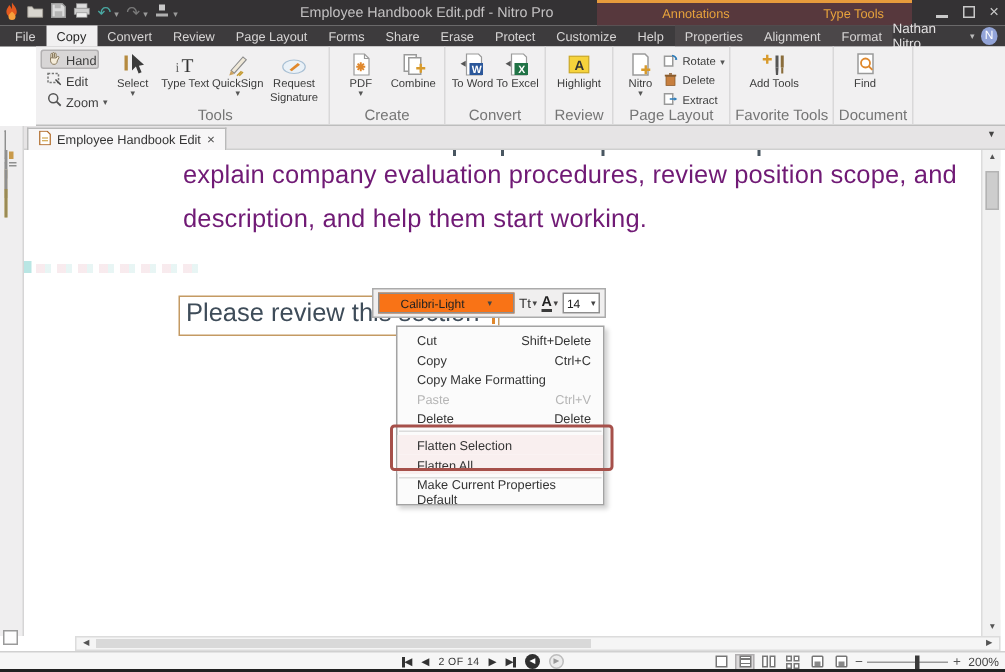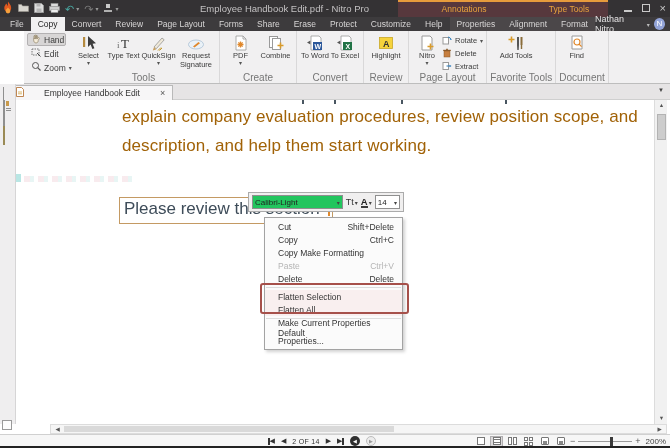--- a/index.html
+++ b/index.html
@@ -45,48 +45,48 @@
   .rbtn { width:35px; display:flex; flex-direction:column; align-items:center; padding-top:2px; }
   .rbtn .ricon { height:18px; display:flex; align-items:center; justify-content:center; }
   .rbtn .rlabel { font-size:7.5px; color:#3b3b3b; text-align:center; line-height:1.15; }
   .rbtn .caret { font-size:6px; color:#555; line-height:5px; }
   .stackcol { display:flex; flex-direction:column; padding-top:3px; gap:2px; }
   .stackitem { display:flex; align-items:center; gap:3px; font-size:7.5px; color:#3b3b3b; height:11px; }
   .stackitem .caret { font-size:6px; color:#555; }
 
   
   .doctabbar { left:0; top:84px; width:670px; height:16px; background:#e6e4e5; border-bottom:1px solid #cfcfcf; }
-  .doctab { position:absolute; left:8px; top:1px; height:15px; background:#f7f6f7; border:1px solid #b9b9b9; border-bottom:none; display:flex; align-items:center; gap:20px; padding:0 7px; font-size:8.5px; color:#333; }
+  .doctab { position:absolute; left:18px; top:1px; height:15px; background:#f7f6f7; border:1px solid #b9b9b9; border-bottom:none; display:flex; align-items:center; gap:4px; padding:0 7px; font-size:8.5px; color:#333; }
   .doctab-close { color:#555; font-size:9px; }
   .ribbon-collapse { position:absolute; right:6px; top:3px; font-size:6px; color:#444; }
 
   
   .sidebar { left:0; top:84px; width:16px; height:340px; background:#efeeef; border-right:1px solid #d6d5d6; }
   .side-ico { position:absolute; left:3px; width:10px; height:10px; }
   .ico-box { width:9px; height:9px; border:1px solid #8f8f8f; background:#fdfdfd; }
   .ico-box.pg:after { content:""; display:block; width:5px; height:1px; background:#8f8f8f; margin:2px auto 0; box-shadow:0 2px 0 #8f8f8f; }
   .ico-bm { width:9px; height:9px; border:1px solid #8f8f8f; background:#fdfdfd; position:relative; }
   .ico-bm:after { content:""; position:absolute; left:2px; top:0; width:3px; height:5px; background:#c99a4a; }
   .ico-out { width:9px; height:9px; border:1px solid #8f8f8f; background:#f3e1c0; }
   .ico-sig { width:9px; height:9px; border:1px solid #9a8a55; background:#e6d9a8; }
 
   
   .docarea { left:16px; top:100px; width:638px; height:324px; background:#ffffff; overflow:hidden; }
   .frag { position:absolute; top:0; width:2px; height:4px; background:#495661; }
-  .para { position:absolute; left:106px; top:2px; width:545px; font-size:17px; font-weight:300; color:#a16207; line-height:29px; letter-spacing:0.1px; }
+  .para { position:absolute; left:106px; top:2px; width:545px; font-size:17px; font-weight:300; color:#701a75; line-height:29px; letter-spacing:0.1px; }
   .annot-mark { position:absolute; left:-3px; top:74px; width:8px; height:8px; background:#7fd2cd; opacity:.55; }
   .faint-line { position:absolute; left:8px; top:76px; width:110px; height:6px; opacity:.18;
     background:repeating-linear-gradient(90deg,#d98fa0 0 6px,#7fc9c4 6px 10px,transparent 10px 14px); }
   .textbox { position:absolute; left:103px; top:97px; width:214px; height:27px; border:1px solid #c49a63; }
   .textbox-text { position:absolute; left:4px; top:1px; font-size:17px; font-weight:300; color:#3e4c59; white-space:nowrap; }
   .textbox-handle { position:absolute; right:-1px; top:6px; width:5px; height:12px; border-left:2px solid #e0882c; border-top:2px solid #e0882c; }
 
   
   .minibar { position:absolute; left:232px; top:92px; width:156px; height:20px; background:#f0efef; border:1px solid #ababab; display:flex; align-items:center; gap:3px; padding:0 3px; }
-  .fontsel { width:94px; height:14px; background:#22c55e; border:1px solid #8f8f8f; font-size:8px; color:#222; display:flex; align-items:center; padding:0 2px; }
+  .fontsel { width:94px; height:14px; background:#f97316; border:1px solid #8f8f8f; font-size:8px; color:#222; display:flex; align-items:center; padding:0 14px; }
   .fontsel .cv { flex:1; white-space:nowrap; overflow:hidden; }
   .dd { font-size:6px; color:#444; }
   .ttbtn { font-size:9px; color:#333; display:flex; align-items:center; gap:1px; }
   .colbtn { font-size:9.5px; font-weight:bold; color:#222; border-bottom:2px solid #3a3a3a; line-height:9px; display:inline-block; }
   .sizesel { width:26px; height:14px; background:#fff; border:1px solid #8f8f8f; font-size:8px; color:#222; display:flex; align-items:center; padding:0 2px; justify-content:space-between; }
 
   
   .ctxmenu { position:absolute; left:248px; top:117px; width:139px; background:#fbfbfb; border:1px solid #a3a3a3; box-shadow:2px 2px 3px rgba(0,0,0,.18); padding:2px 0; }
   .mi { display:flex; justify-content:space-between; align-items:center; height:13px; padding:0 8px 0 13px; font-size:8.5px; color:#333; }
   .mi .sc { color:#333; }
@@ -505,23 +505,20 @@
       <div class="mi pink">
         <span>Flatten Selection</span>
       </div>
       <div class="mi pink">
         <span>Flatten All</span>
       </div>
       <div class="msep"></div>
       <div class="mi">
         <span>Make Current Properties Default</span>
       </div>
-      <div class="mi">
-        <span>Properties...</span>
-      </div>
       <div class="redbox" style="top:65px"></div>
     </div>
   </div>
 
   <div class="abs vscroll">
     <span class="vs-btn" style="top:0">▲</span>
     <span class="vs-thumb"></span>
     <span class="vs-btn" style="bottom:0">▼</span>
   </div>
   <div class="abs hscroll">

